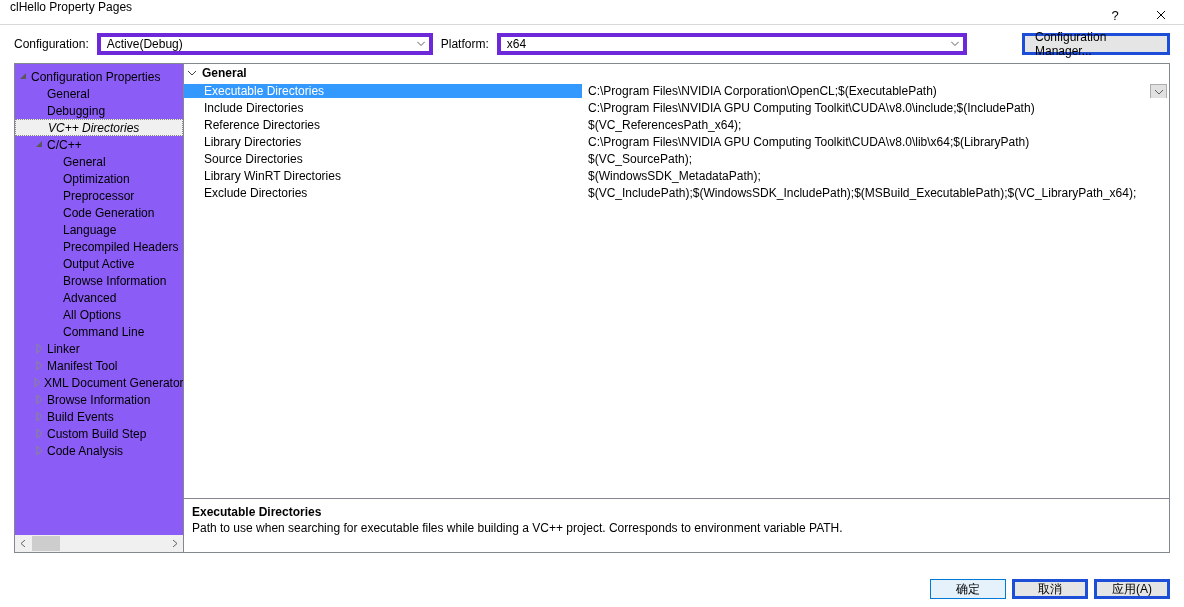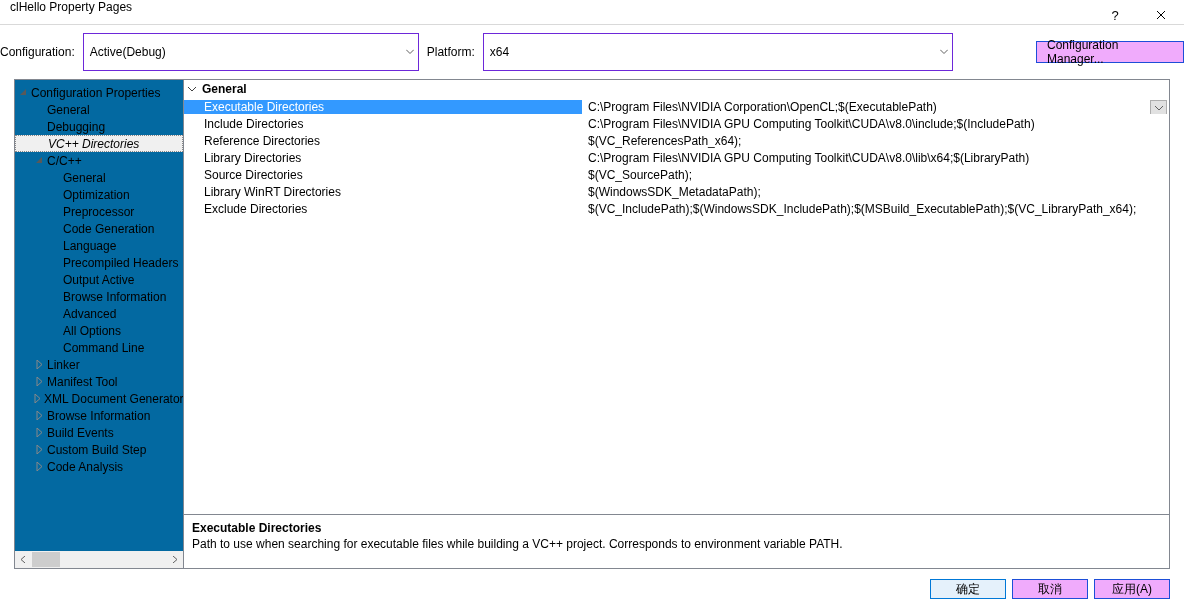--- a/index.html
+++ b/index.html
@@ -7,32 +7,32 @@
 
 
 .titlebar { height: 25px; display: flex; align-items: flex-start; padding: 0 0 0 10px; border-bottom: 1px solid #d9d9d9; }
 .titlebar .title { flex: 1; }
 .titlebar .winbtns { display: flex; }
 .titlebar .winbtn { width: 46px; height: 30px; display: flex; align-items: center; justify-content: center; font-family: sans-serif; }
 .titlebar .winbtn svg { width: 10px; height: 10px; }
 .help-q { width: 46px; text-align: center; font-size: 13px; }
 
 
-.toprow { display: flex; align-items: center; padding: 8px 0; gap: 8px; }
+.toprow { display: flex; align-items: center; padding: 8px 14px; gap: 8px; }
 .toprow label { white-space: nowrap; }
-.combo { position: relative; background: #fff; border: 1px solid #6d28d9; height: 38px; display: flex; align-items: center; padding: 0 20px 0 6px; }
+.combo { position: relative; background: #fff; border: 4px solid #6d28d9; height: 22px; display: flex; align-items: center; padding: 0 20px 0 6px; }
 .combo .arrow { position: absolute; right: 4px; top: 50%; transform: translateY(-50%); }
 .combo.config { width: 336px; }
 .combo.platform { width: 470px; text-align: right; }
-.btn { background: #f0abfc; border: 1px solid #1d4ed8; height: 22px; padding: 0 10px; display: flex; align-items: center; justify-content: center; cursor: default; }
+.btn { background: #e5e5e5; border: 3px solid #1d4ed8; height: 22px; padding: 0 10px; display: flex; align-items: center; justify-content: center; cursor: default; }
 .btn.cfgmgr { margin-left: auto; width: 148px; }
 
 
 .main { display: flex; border: 1px solid #828790; margin: 0 14px; height: 490px; }
-.tree { width: 169px; border-right: 1px solid #828790; overflow: hidden; position: relative; background: #0369a1; }
+.tree { width: 169px; border-right: 1px solid #828790; overflow: hidden; position: relative; background: #8b5cf6; }
 .tree-inner { padding-top: 4px; }
 .tree-item { display: flex; align-items: center; height: 17px; padding-left: 4px; white-space: nowrap; }
 .tree-item .twisty { width: 12px; display: inline-flex; align-items: center; justify-content: center; }
 .tree-item.l0 { padding-left: 2px; }
 .tree-item.l1 { padding-left: 18px; }
 .tree-item.l2 { padding-left: 34px; }
 .tree-item.selected { background: #f0f0f0; border: 1px dotted #888; height: 17px; font-style: italic; }
 .tree-item .lbl { padding-left: 2px; }
 .tree .hscroll { position: absolute; bottom: 0; left: 0; right: 0; height: 17px; background: #f0f0f0; display: flex; align-items: center; }
 .tree .hscroll .sbtn { width: 17px; height: 17px; display: flex; align-items: center; justify-content: center; }

